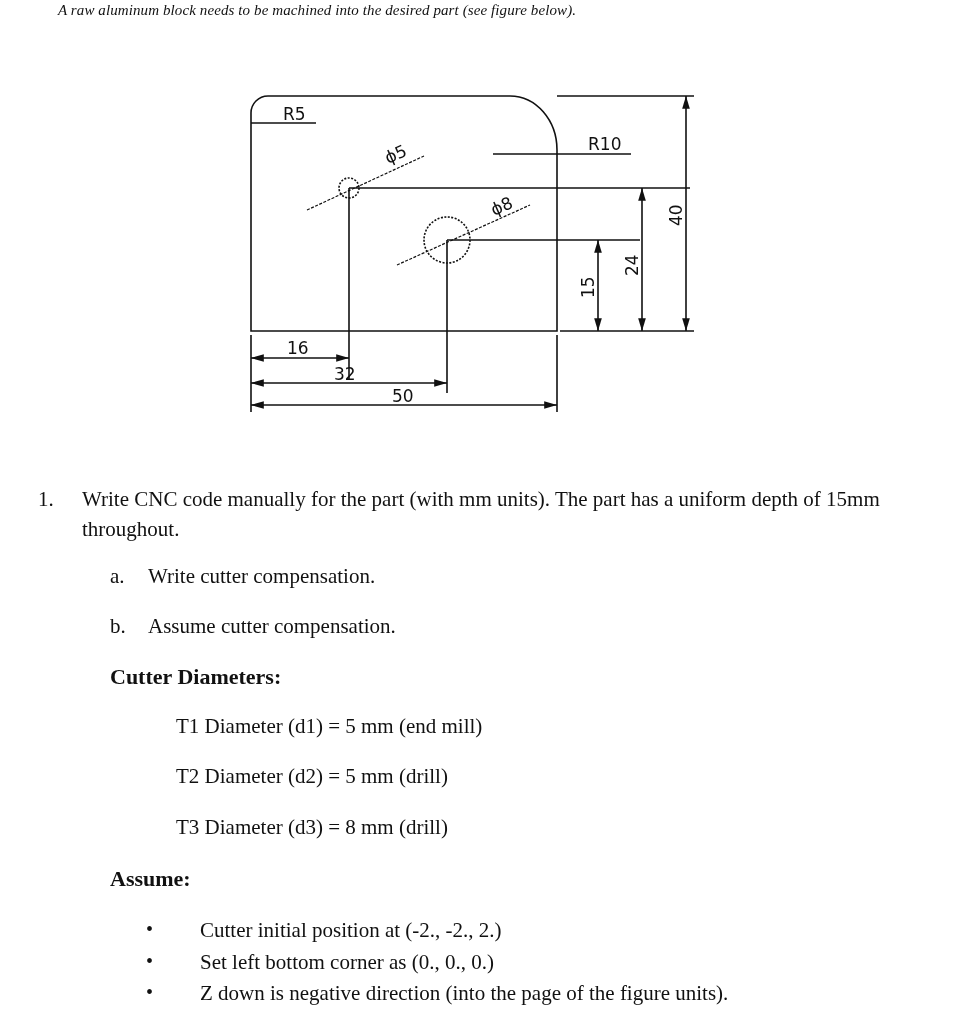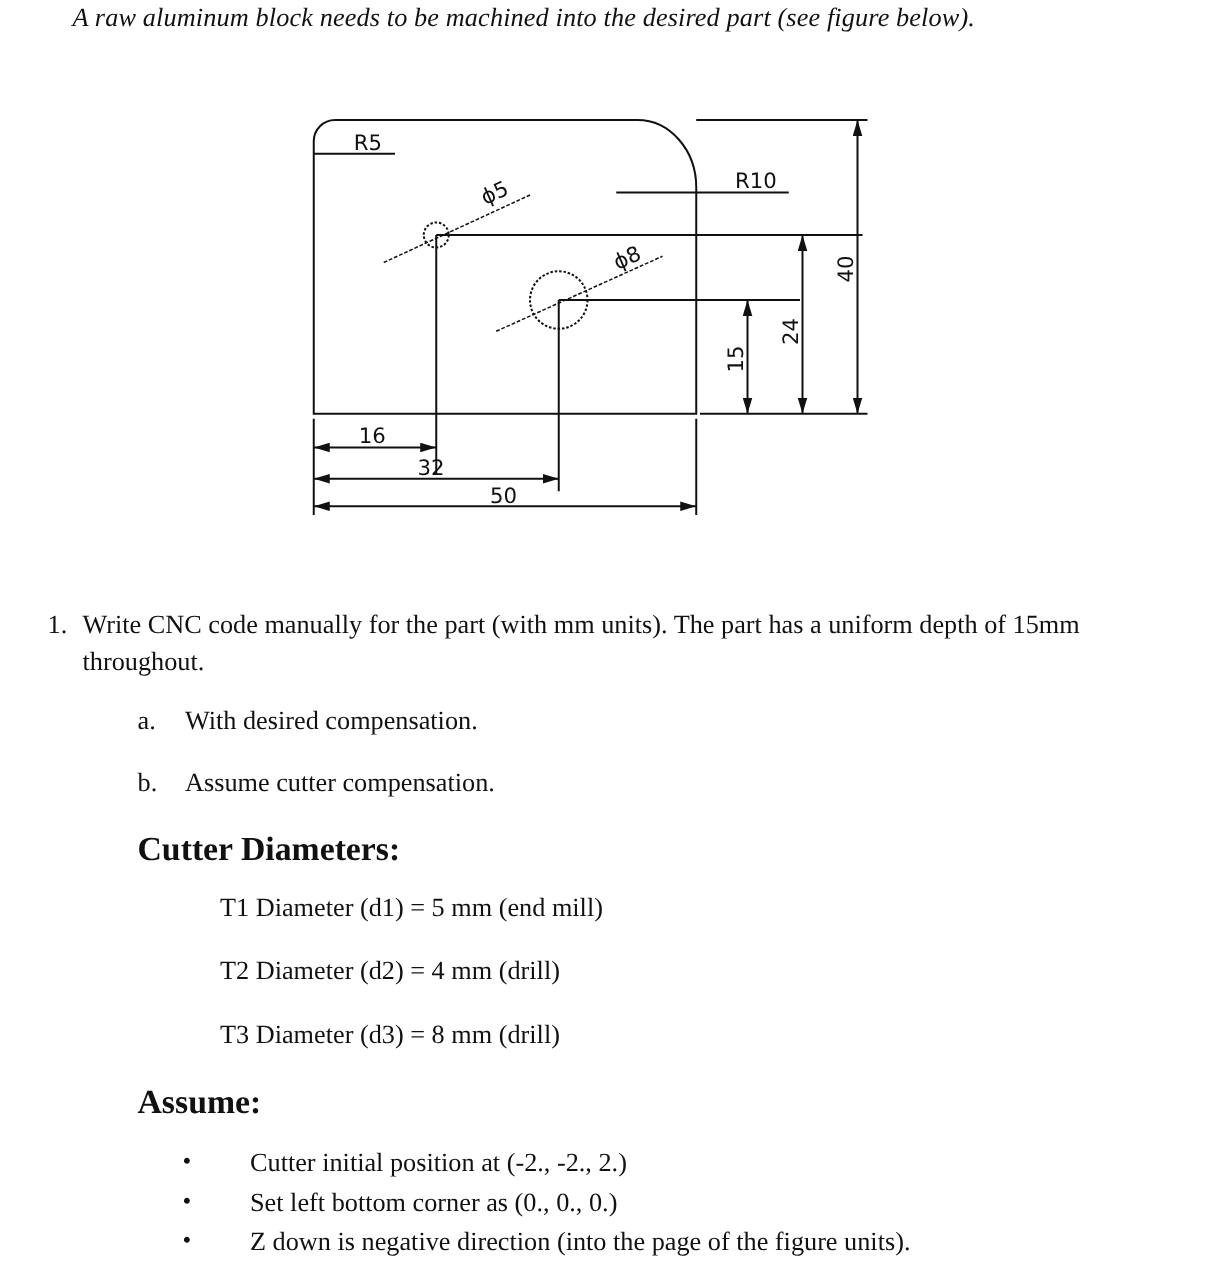--- a/index.html
+++ b/index.html
@@ -1,27 +1,27 @@
 <!DOCTYPE html>
 <html><head>
 <meta charset="utf-8">
 <style>
   html, body { margin:0; padding:0; background:#ffffff; }
   body { width:972px; height:1024px; position:relative; overflow:hidden;
          font-family:"Liberation Serif", serif; color:#111; }
   .abs { position:absolute; }
-  .intro { left:58px; top:2px; font-size:21px; font-style:italic; letter-spacing:0.1px; }
+  .intro { left:58px; top:2px; font-size:15px; font-style:italic; letter-spacing:0.1px; }
   .figure { left:0; top:0; width:972px; height:440px; }
   .q { left:38px; top:484px; font-size:21px; line-height:30px; width:900px; }
   .q .num { position:absolute; left:0; top:0; }
-  .q .txt { margin-left:28px; display:block; }
+  .q .txt { margin-left:44px; display:block; }
   .sub { font-size:21px; }
   .sub .lbl { position:absolute; left:0; }
   .sub .t { position:absolute; left:38px; white-space:nowrap; }
-  .bold { font-weight:bold; font-size:27px; }
+  .bold { font-weight:bold; font-size:22px; }
   .tool { font-size:21px; white-space:nowrap;font-family:Liberation Serif, serif; }
   .bul { font-size:21px; white-space:nowrap; }
   .bul .dot { position:absolute; left:0; top:0; font-size:20px; }
   .bul .t { position:absolute; left:34px; top:0;margin-left:20px; }
   svg text { font-family:"DejaVu Sans", sans-serif; }
 </style>
 </head>
 <body>
 
 <div class="abs intro">A raw aluminum block needs to be machined into the desired part (see figure below).</div>
@@ -81,31 +81,31 @@
   </g>
 </svg>
 
 <div class="abs q">
   <span class="num">1.</span>
   <span class="txt">Write CNC code manually for the part (with mm units). The part has a uniform depth of 15mm throughout.</span>
 </div>
 
 <div class="abs sub" style="left:110px; top:564px;">
   <span class="lbl">a.</span>
-  <span class="t">With desired compensation.</span>
+  <span class="t">Write cutter compensation.</span>
 </div>
 <div class="abs sub" style="left:110px; top:614px;">
   <span class="lbl">b.</span>
   <span class="t">Assume cutter compensation.</span>
 </div>
 
 <div class="abs bold" style="left:110px; top:664px;">Cutter Diameters:</div>
 
 <div class="abs tool" style="left:176px; top:714px;">T1 Diameter (d1) = 5 mm (end mill)</div>
-<div class="abs tool" style="left:176px; top:764px;">T2 Diameter (d2) = 4 mm (drill)</div>
+<div class="abs tool" style="left:176px; top:764px;">T2 Diameter (d2) = 5 mm (drill)</div>
 <div class="abs tool" style="left:176px; top:815px;">T3 Diameter (d3) = 8 mm (drill)</div>
 
 <div class="abs bold" style="left:110px; top:866px;">Assume:</div>
 
 <div class="abs bul" style="left:146px; top:918px;">
   <span class="dot">•</span>
   <span class="t">Cutter initial position at (-2., -2., 2.)</span>
 </div>
 <div class="abs bul" style="left:146px; top:950px;">
   <span class="dot">•</span>

